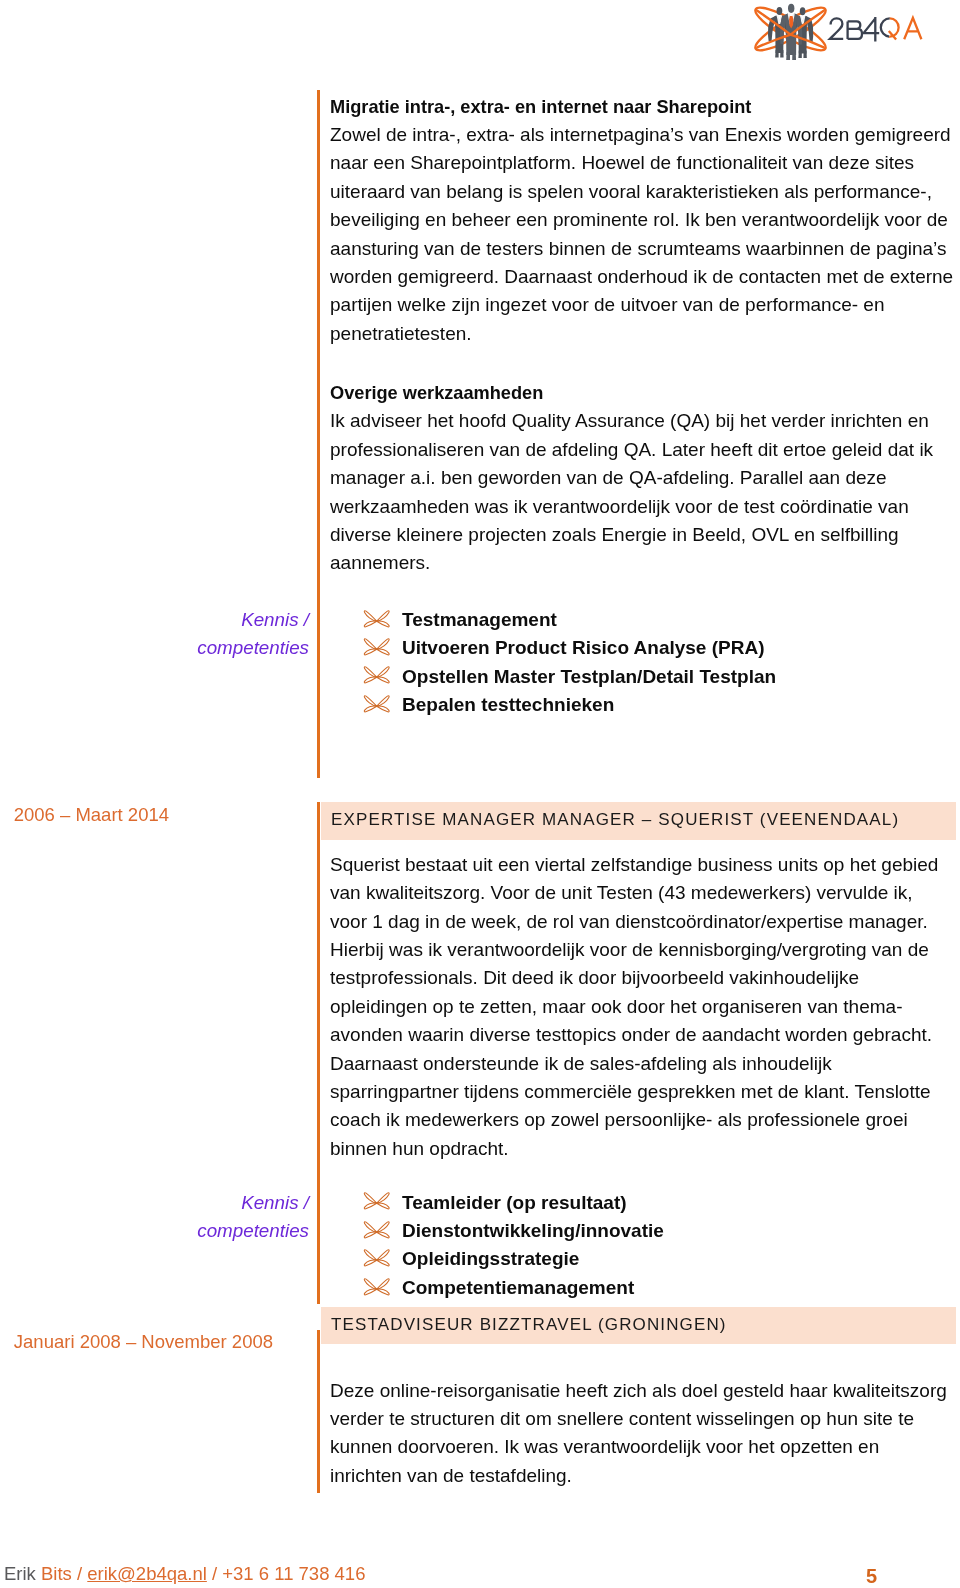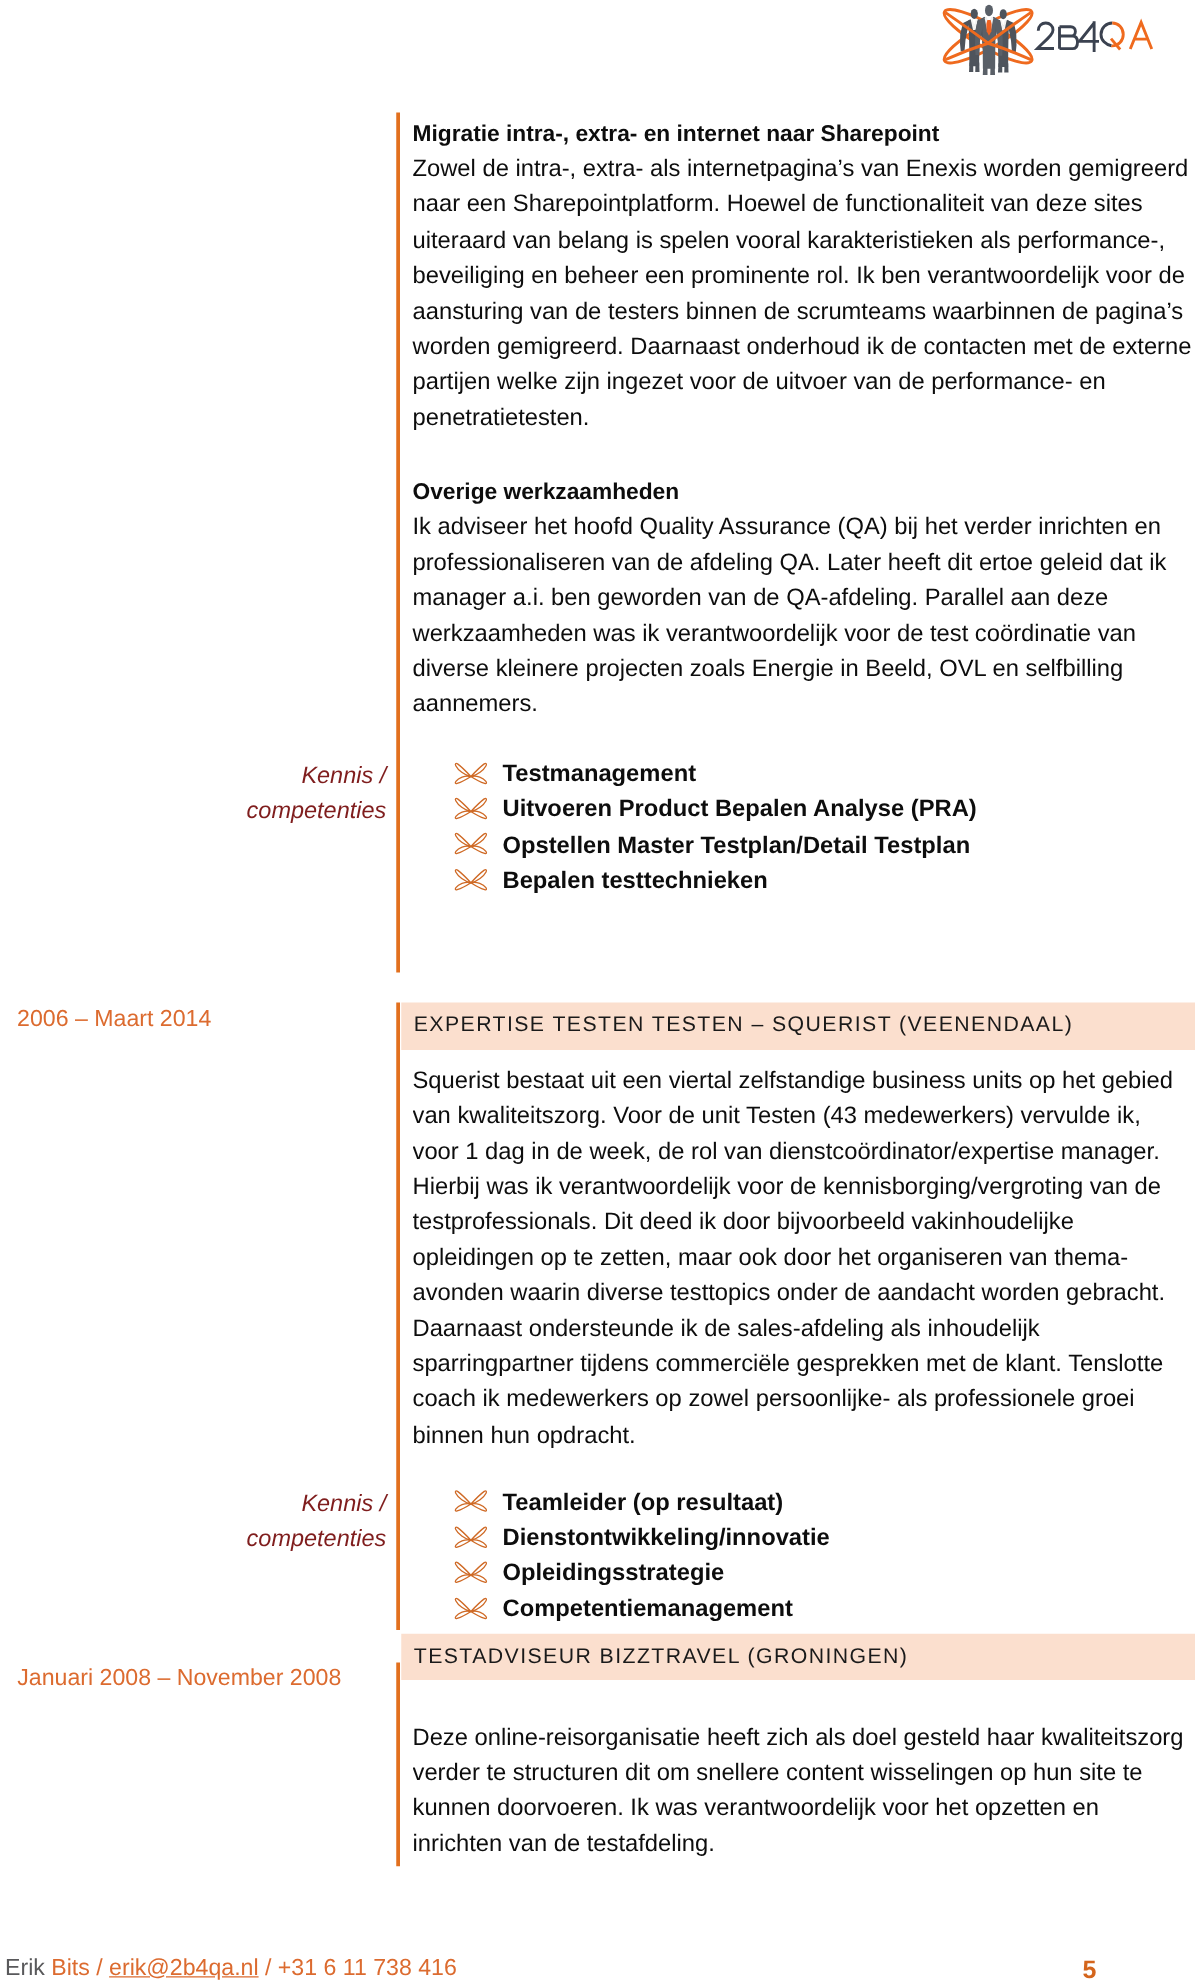--- a/index.html
+++ b/index.html
@@ -9,21 +9,21 @@
   .page{position:relative;width:960px;height:1588px;overflow:hidden;background:#fff;padding-left:34px;}
 
   
   .logo{position:absolute;left:752px;top:0px;width:173px;height:62px;}
 
   
   .bar{position:absolute;left:316.9px;width:3.5px;background:#E2701E;z-index:3;}
   .datecol{position:absolute;transform:translateZ(0);right:auto;width:300px;text-align:right;
            color:#DC6B2F;font-size:18.5px;line-height:27.7px;white-space:nowrap;}
   .kennislabel{position:absolute;transform:translateZ(0);width:300px;text-align:right;font-style:italic;
-               color:#7f1d1d;font-size:18.8px;line-height:28.5px;}
+               color:#6d28d9;font-size:18.8px;line-height:28.5px;}
   .textblock{position:absolute;transform:translateZ(0);left:330px;width:624px;font-size:19px;line-height:28.4px;
              color:#0d0d0d;text-align:left;}
   .textblock .hd{font-weight:bold;font-size:18.2px;line-height:28.4px;}
   .band{position:absolute;left:321px;width:634.5px;background:#FBDFCE;}
   .band .bandtxt{position:absolute;transform:translateZ(0);left:10px;top:0;font-size:17px;letter-spacing:1.14px;
                  color:#1a1a1a;white-space:nowrap;}
   ul.comp{position:absolute;transform:translateZ(0);list-style:none;margin:0;padding:0;left:330px;width:624px;font-weight:bold;}
   ul.comp li{font-size:19px;line-height:28.45px;color:#0d0d0d;position:relative;padding-left:72px;}
   .bullet{position:absolute;left:32px;top:2.7px;width:29px;height:20px;}
 
@@ -116,42 +116,42 @@
               <path d="M13.2 11 C15.8 12.7 20.2 15.1 23.1 16 C24.4 16.4 24.8 15.6 24 14.5 C22.2 12.1 17.6 10 13.2 11 Z"></path>
             </g>
           </svg><span>Testmanagement</span></li>
       <li><svg class="bullet" viewBox="0 0 26 18">
             <g fill="none" stroke="#cf6a26" stroke-width="0.95" stroke-linejoin="round">
               <path d="M13.2 11 C10.6 8.2 6.6 4.1 3.6 1.9 C2.3 1 1.6 1.8 2.3 3.2 C3.9 6.3 8.6 10.2 13.2 11 Z"></path>
               <path d="M13.2 11 C15.8 8.2 19.8 4.1 22.8 1.9 C24.1 1 24.8 1.8 24.1 3.2 C22.5 6.3 17.8 10.2 13.2 11 Z"></path>
               <path d="M13.2 11 C10.6 12.7 6.2 15.1 3.3 16 C2 16.4 1.6 15.6 2.4 14.5 C4.2 12.1 8.8 10 13.2 11 Z"></path>
               <path d="M13.2 11 C15.8 12.7 20.2 15.1 23.1 16 C24.4 16.4 24.8 15.6 24 14.5 C22.2 12.1 17.6 10 13.2 11 Z"></path>
             </g>
-          </svg><span>Uitvoeren Product Bepalen Analyse (PRA)</span></li>
+          </svg><span>Uitvoeren Product Risico Analyse (PRA)</span></li>
       <li><svg class="bullet" viewBox="0 0 26 18">
             <g fill="none" stroke="#cf6a26" stroke-width="0.95" stroke-linejoin="round">
               <path d="M13.2 11 C10.6 8.2 6.6 4.1 3.6 1.9 C2.3 1 1.6 1.8 2.3 3.2 C3.9 6.3 8.6 10.2 13.2 11 Z"></path>
               <path d="M13.2 11 C15.8 8.2 19.8 4.1 22.8 1.9 C24.1 1 24.8 1.8 24.1 3.2 C22.5 6.3 17.8 10.2 13.2 11 Z"></path>
               <path d="M13.2 11 C10.6 12.7 6.2 15.1 3.3 16 C2 16.4 1.6 15.6 2.4 14.5 C4.2 12.1 8.8 10 13.2 11 Z"></path>
               <path d="M13.2 11 C15.8 12.7 20.2 15.1 23.1 16 C24.4 16.4 24.8 15.6 24 14.5 C22.2 12.1 17.6 10 13.2 11 Z"></path>
             </g>
           </svg><span>Opstellen Master Testplan/Detail Testplan</span></li>
       <li><svg class="bullet" viewBox="0 0 26 18">
             <g fill="none" stroke="#cf6a26" stroke-width="0.95" stroke-linejoin="round">
               <path d="M13.2 11 C10.6 8.2 6.6 4.1 3.6 1.9 C2.3 1 1.6 1.8 2.3 3.2 C3.9 6.3 8.6 10.2 13.2 11 Z"></path>
               <path d="M13.2 11 C15.8 8.2 19.8 4.1 22.8 1.9 C24.1 1 24.8 1.8 24.1 3.2 C22.5 6.3 17.8 10.2 13.2 11 Z"></path>
               <path d="M13.2 11 C10.6 12.7 6.2 15.1 3.3 16 C2 16.4 1.6 15.6 2.4 14.5 C4.2 12.1 8.8 10 13.2 11 Z"></path>
               <path d="M13.2 11 C15.8 12.7 20.2 15.1 23.1 16 C24.4 16.4 24.8 15.6 24 14.5 C22.2 12.1 17.6 10 13.2 11 Z"></path>
             </g>
           </svg><span>Bepalen testtechnieken</span></li>
     </ul>
 
     <div class="datecol" style="top:801px;left:-131px;">2006 – Maart 2014</div>
     <div class="band" style="top:802.2px;height:37.5px;">
-        <span class="bandtxt" style="top:7.8px;">EXPERTISE TESTEN TESTEN – SQUERIST (VEENENDAAL)</span>
+        <span class="bandtxt" style="top:7.8px;">EXPERTISE MANAGER MANAGER – SQUERIST (VEENENDAAL)</span>
       </div>
     <div class="textblock" style="top:850.7px;">Squerist bestaat uit een viertal zelfstandige business units op het gebied van kwaliteitszorg. Voor de unit Testen (43 medewerkers) vervulde ik, voor 1 dag in de week, de rol van dienstcoördinator/expertise manager. Hierbij was ik verantwoordelijk voor de kennisborging/vergroting van de testprofessionals. Dit deed ik door bijvoorbeeld vakinhoudelijke opleidingen op te zetten, maar ook door het organiseren van thema-avonden waarin diverse testtopics onder de aandacht worden gebracht. Daarnaast ondersteunde ik de sales-afdeling als inhoudelijk sparringpartner tijdens commerciële gesprekken met de klant. Tenslotte coach ik medewerkers op zowel persoonlijke- als professionele groei binnen hun opdracht.</div>
 
     <div class="kennislabel" style="top:1188.5px;left:9px;"><span>Kennis /</span><br><span>competenties</span></div>
     <ul class="comp" style="top:1188.5px;">
       <li><svg class="bullet" viewBox="0 0 26 18">
             <g fill="none" stroke="#cf6a26" stroke-width="0.95" stroke-linejoin="round">
               <path d="M13.2 11 C10.6 8.2 6.6 4.1 3.6 1.9 C2.3 1 1.6 1.8 2.3 3.2 C3.9 6.3 8.6 10.2 13.2 11 Z"></path>
               <path d="M13.2 11 C15.8 8.2 19.8 4.1 22.8 1.9 C24.1 1 24.8 1.8 24.1 3.2 C22.5 6.3 17.8 10.2 13.2 11 Z"></path>
               <path d="M13.2 11 C10.6 12.7 6.2 15.1 3.3 16 C2 16.4 1.6 15.6 2.4 14.5 C4.2 12.1 8.8 10 13.2 11 Z"></path>

